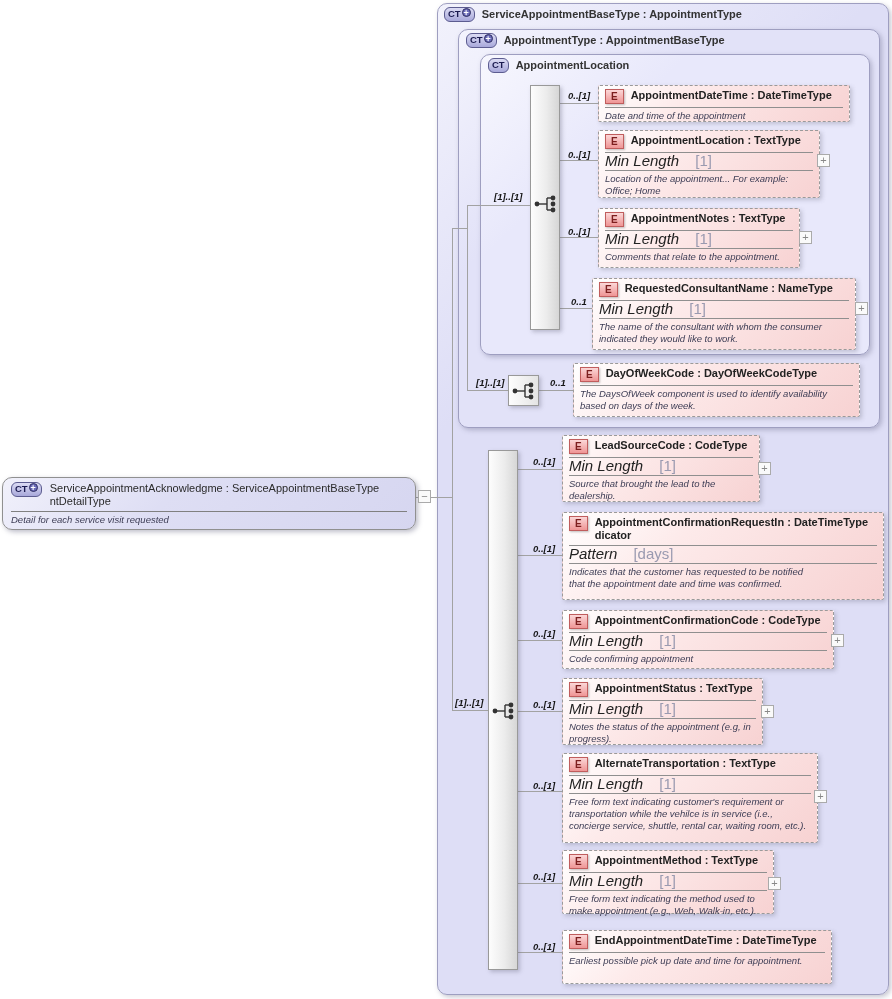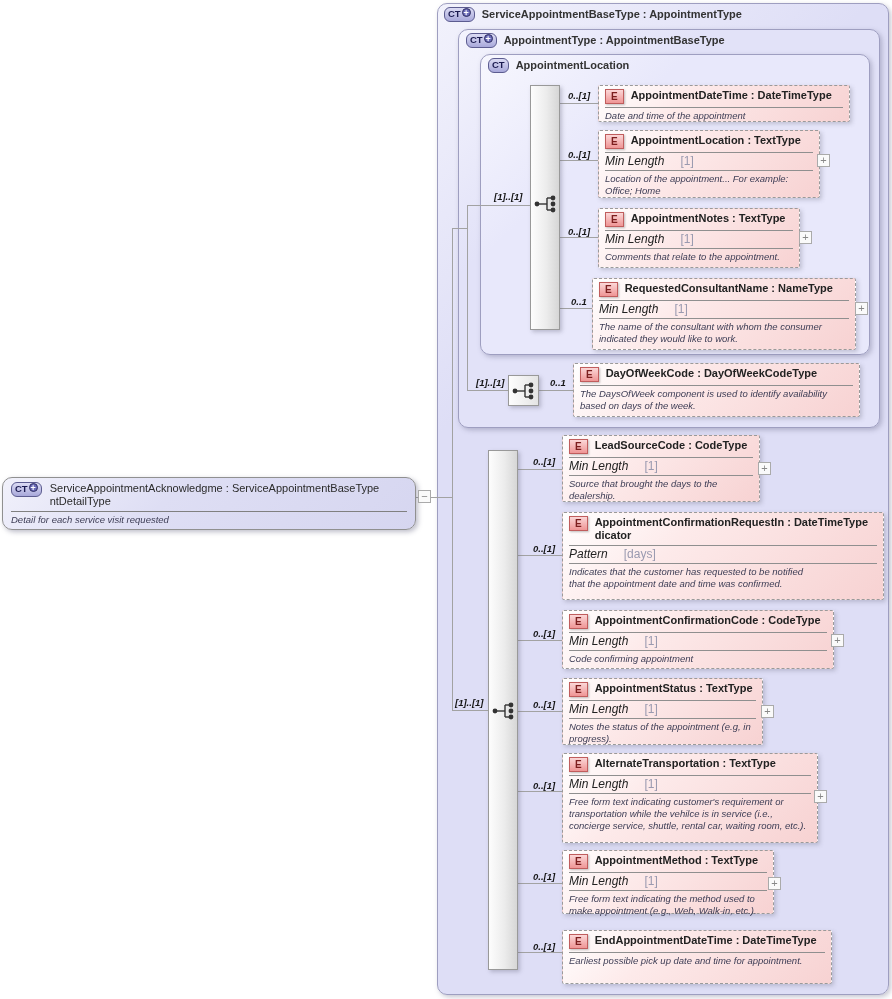--- a/index.html
+++ b/index.html
@@ -26,21 +26,21 @@
       background:linear-gradient(135deg,#ffffff 0%,#fdeaea 35%,#f7d2d2 100%);
       box-shadow:2px 2px 4px rgba(100,100,120,.3);padding:3px 6px 3px 6px;}
   .el-head{display:flex;align-items:flex-start;gap:7px;}
   .el-title{font-size:11px;font-weight:bold;color:#222;line-height:13px;white-space:nowrap;}
   .el-title .l2{white-space:nowrap;}
   .e-badge{flex:0 0 auto;display:inline-block;height:13px;line-height:13px;padding:0 5px;
            border:1px solid #c05d5d;background:linear-gradient(180deg,#fbd7d7,#ef9595);
            color:#7d1f1f;font-size:10px;font-weight:bold;
            box-shadow:1px 1px 2px rgba(0,0,0,.25);}
   .el-sep{border-top:1px solid #8f8f8f;margin:3px 0 2px 0;}
-  .facet{display:flex;align-items:center;font-size:12px;color:#222;line-height:12px;}
+  .facet{display:flex;align-items:center;font-size:15px;color:#222;line-height:12px;}
   .facet .fname{font-style:italic;}
   .facet .fval{margin-left:16px;color:#9a9ab0;}
   .anno{font-size:9.5px;font-style:italic;color:#3d3d55;line-height:12px;}
   
   .card{position:absolute;font-size:9.5px;font-weight:bold;font-style:italic;color:#151515;white-space:nowrap;}
   
   .hline{position:absolute;height:1px;background:#a2a2a2;}
   .vline{position:absolute;width:1px;background:#a2a2a2;}
   
   .bar{position:absolute;width:30px;border:1px solid #999;box-sizing:border-box;
@@ -243,21 +243,21 @@
     <div class="el-head">
         <span class="e-badge">E</span>
       <span class="el-title">LeadSourceCode : CodeType</span>
       </div>
     <div class="el-sep"></div>
     <div class="facet">
         <span class="fname">Min Length</span>
         <span class="fval">[1]</span>
       </div>
     <div class="el-sep"></div>
-    <div class="anno">Source that brought the days to the dealership.</div>
+    <div class="anno">Source that brought the lead to the dealership.</div>
   </div>
   <div class="handle" style="left:758px;top:462px;">+</div>
 
   <div class="card" style="left:533px;top:543px;">0..[1]</div>
   <div class="el" style="left:562px;top:512px;width:322px;height:88px;">
     <div class="el-head">
         <span class="e-badge">E</span>
       <span class="el-title">
         <span style="display:block;">AppointmentConfirmationRequestIn : DateTimeType</span>
         <span style="display:block;" class="l2">dicator</span>

